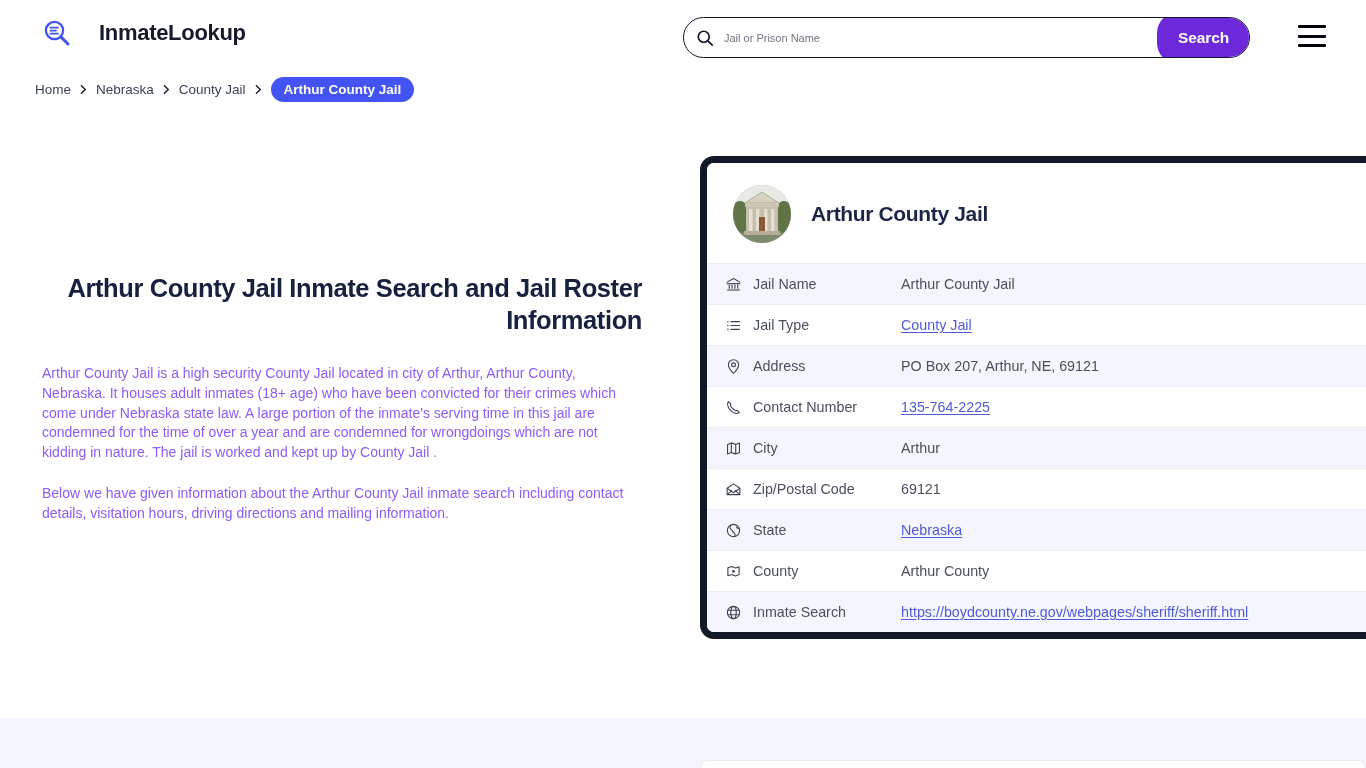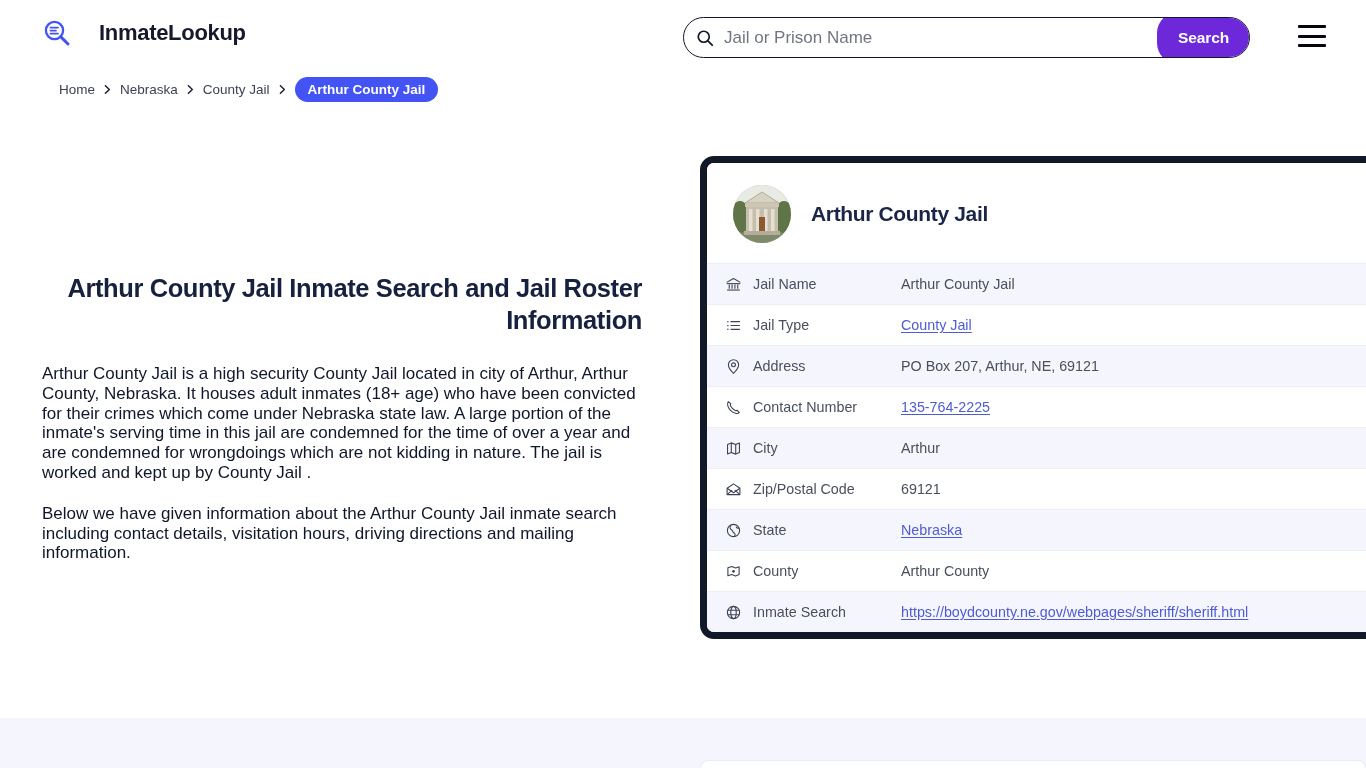--- a/index.html
+++ b/index.html
@@ -39,21 +39,21 @@
     overflow: hidden;
   }
   .search-icon-box {
     width: 34px; display: flex; align-items: center; justify-content: center;
     padding-left: 8px;
   }
   .search-input {
     flex: 1; height: 100%;
     border: none; outline: none; background: transparent;
     font-family: "Liberation Sans", sans-serif;
-    font-size: 17px; color: #1b1f35;
+    font-size: 11px; color: #1b1f35;
     padding: 0 6px;
   }
   .search-input::placeholder { color: #71757f; }
   .search-btn {
     height: 52px; min-width: 93px;
     background: #6d28d9;
     border: none; border-radius: 21px;
     color: #ffffff; font-size: 15.5px; font-weight: 700;
     font-family: "Liberation Sans", sans-serif;
     cursor: pointer;
@@ -64,21 +64,21 @@
   .hamburger {
     position: absolute; left: 1298px; top: 25px;
     width: 28px; height: 22px;
     display: flex; flex-direction: column; justify-content: space-between;
     cursor: pointer;
   }
   .hamburger span { display:block; height: 3px; background: #05060d; border-radius: 1px; }
 
   
   .breadcrumb {
-    position: absolute; left: 59px; top: 77px;
+    position: absolute; left: 35px; top: 77px;
     display: flex; align-items: center; gap: 0px;
     font-size: 13.5px;
   }
   .crumb { color: #3b4256; text-decoration: none; white-space: nowrap; cursor: pointer; }
   .crumb-sep {
     display: inline-flex; align-items: center;
     margin: 0 9px; color: #1b1f35;
   }
   .crumb-current {
     background: #4353f4; color: #ffffff;
@@ -91,21 +91,21 @@
   .left-col {
     position: absolute; left: 42px; top: 272px; width: 600px;
   }
   .page-title {
     font-size: 25.5px; font-weight: 700; color: #16203f;
     line-height: 32px; letter-spacing: -0.4px;
     margin-bottom: 28px;
     text-align: right;
   }
   .body-para {
-    font-size: 17px; color: #0f172a; line-height: 19.8px;
+    font-size: 14px; color: #8b5cf6; line-height: 19.8px;
     margin-bottom: 21px;
   }
 
   
   .card {
     position: absolute; left: 700px; top: 156px;
     width: 700px; 
     border: 7px solid #111827;
     border-radius: 14px;
     background: #ffffff;

